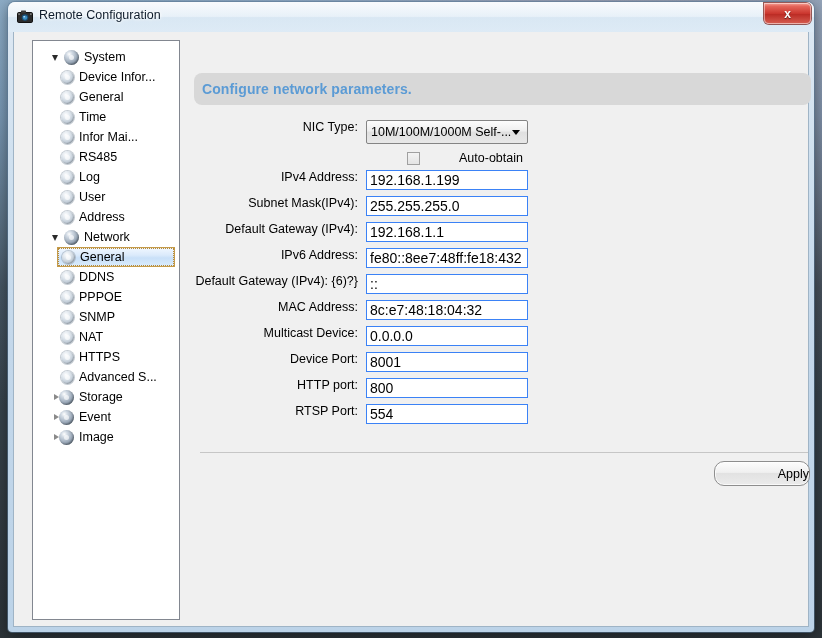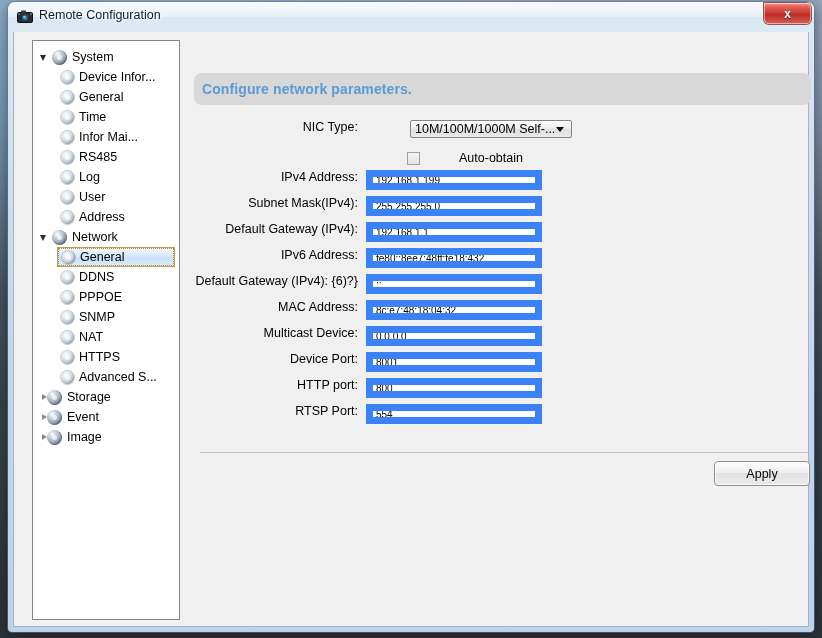--- a/index.html
+++ b/index.html
@@ -107,21 +107,21 @@
     display: flex;
     align-items: center;
     white-space: nowrap;
     cursor: default;
   }
   .tree-row .label {
     font-size: 12.5px;
     color: #000000;
     line-height: 1;
   }
-  .tree-row.root { padding-left: 6px; }
+  .tree-row.root { padding-left: 6px; margin-left: 12px; }
   .tree-row.child { padding-left: 28px; }
 
   .expander {
     width: 12px; height: 12px;
     margin-right: 1px;
     position: relative;
     flex: 0 0 auto;
   }
   .expander::before {
     content: "";
@@ -219,50 +219,49 @@
   .field-label {
     width: 172px;
     text-align: right;
     padding-right: 8px;
     font-size: 12.5px;
     color: #000000;
     white-space: nowrap;
     box-sizing: border-box;
   }
   .field-input {
-    width: 176px;
+    width: 162px;
     height: 20px;
     background: #ffffff;
-    border: 7px solid #3b82f6;
-    box-sizing: border-box;
-    font-size: 10px;
+    border: 1px solid #3b82f6;
+    box-sizing: border-box;
+    font-size: 14px;
     color: #000000;
     padding: 0 3px;
     display: flex;
     align-items: center;
     font-family: "Liberation Sans", sans-serif;
     white-space: nowrap;
     overflow: hidden;
   }
 
   .combo {
     width: 162px;
-    height: 18px;
+    height: 24px;
     box-sizing: border-box;
     border: 1px solid #848484;
     border-radius: 2px;
     background: linear-gradient(180deg, #fdfdfd 0%, #eeeeee 46%, #e0e0e0 50%, #e8e8e8 100%);
     display: flex;
     align-items: center;
     padding: 0 2px 0 4px;
     font-size: 12.5px;
     color: #000000;
     cursor: pointer;
     position: relative;
-    margin-left: 44px;
   }
   .combo .ctext {
     flex: 1;
     white-space: nowrap;
     overflow: hidden;
   }
   .combo .arrow {
     width: 0; height: 0;
     border-style: solid;
     border-width: 5px 4px 0 4px;
@@ -299,25 +298,25 @@
     width: 608px;
     height: 1px;
     background: #c6c6c6;
   }
 
   #apply-btn {
     position: absolute;
     left: 520px; top: 421px;
     width: 94px; height: 23px;
     border: 1px solid #8e8e8e;
-    border-radius: 4px;
+    border-radius: 10px;
     background: linear-gradient(180deg, #fdfdfd 0%, #f0f0f0 45%, #e2e2e2 50%, #ebebeb 100%);
     display: flex;
     align-items: center;
-    justify-content: center;
+    justify-content: flex-end;
     font-size: 12.5px;
     color: #000000;
     cursor: pointer;
     box-shadow: inset 0 0 0 1px rgba(255,255,255,0.7);
   }
 </style>
 </head>
 <body>
 
 <div id="desktop">

